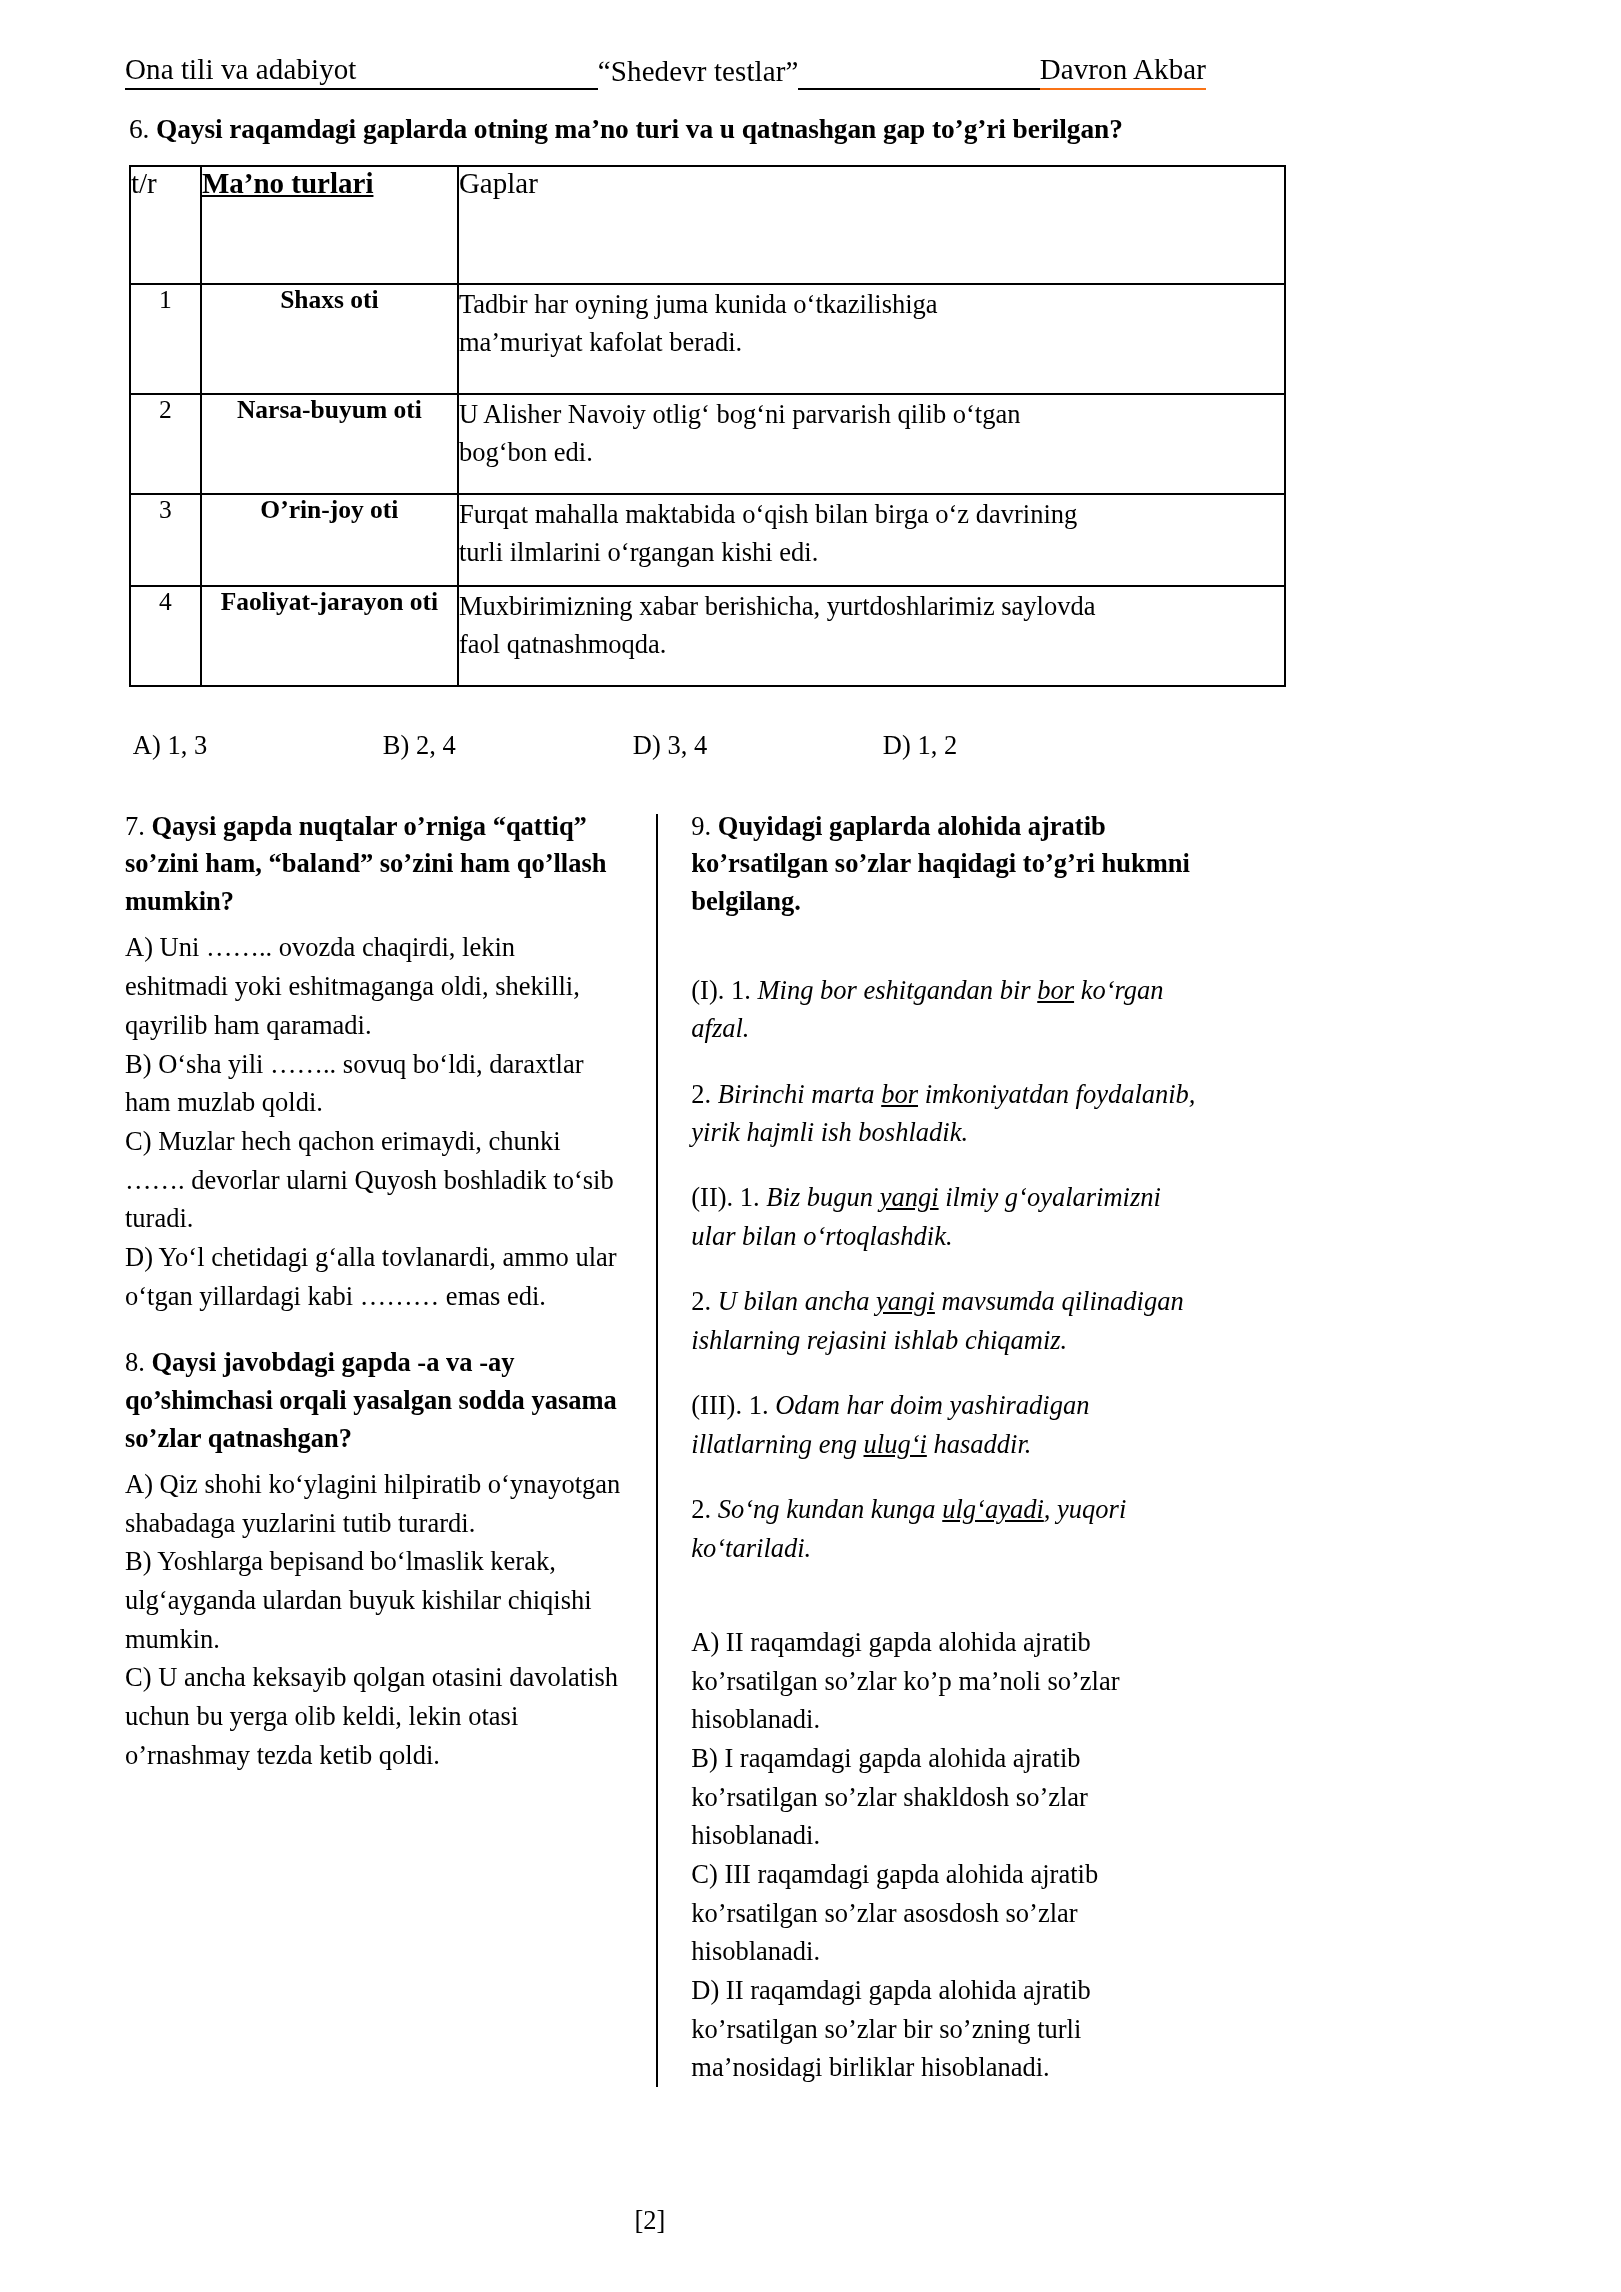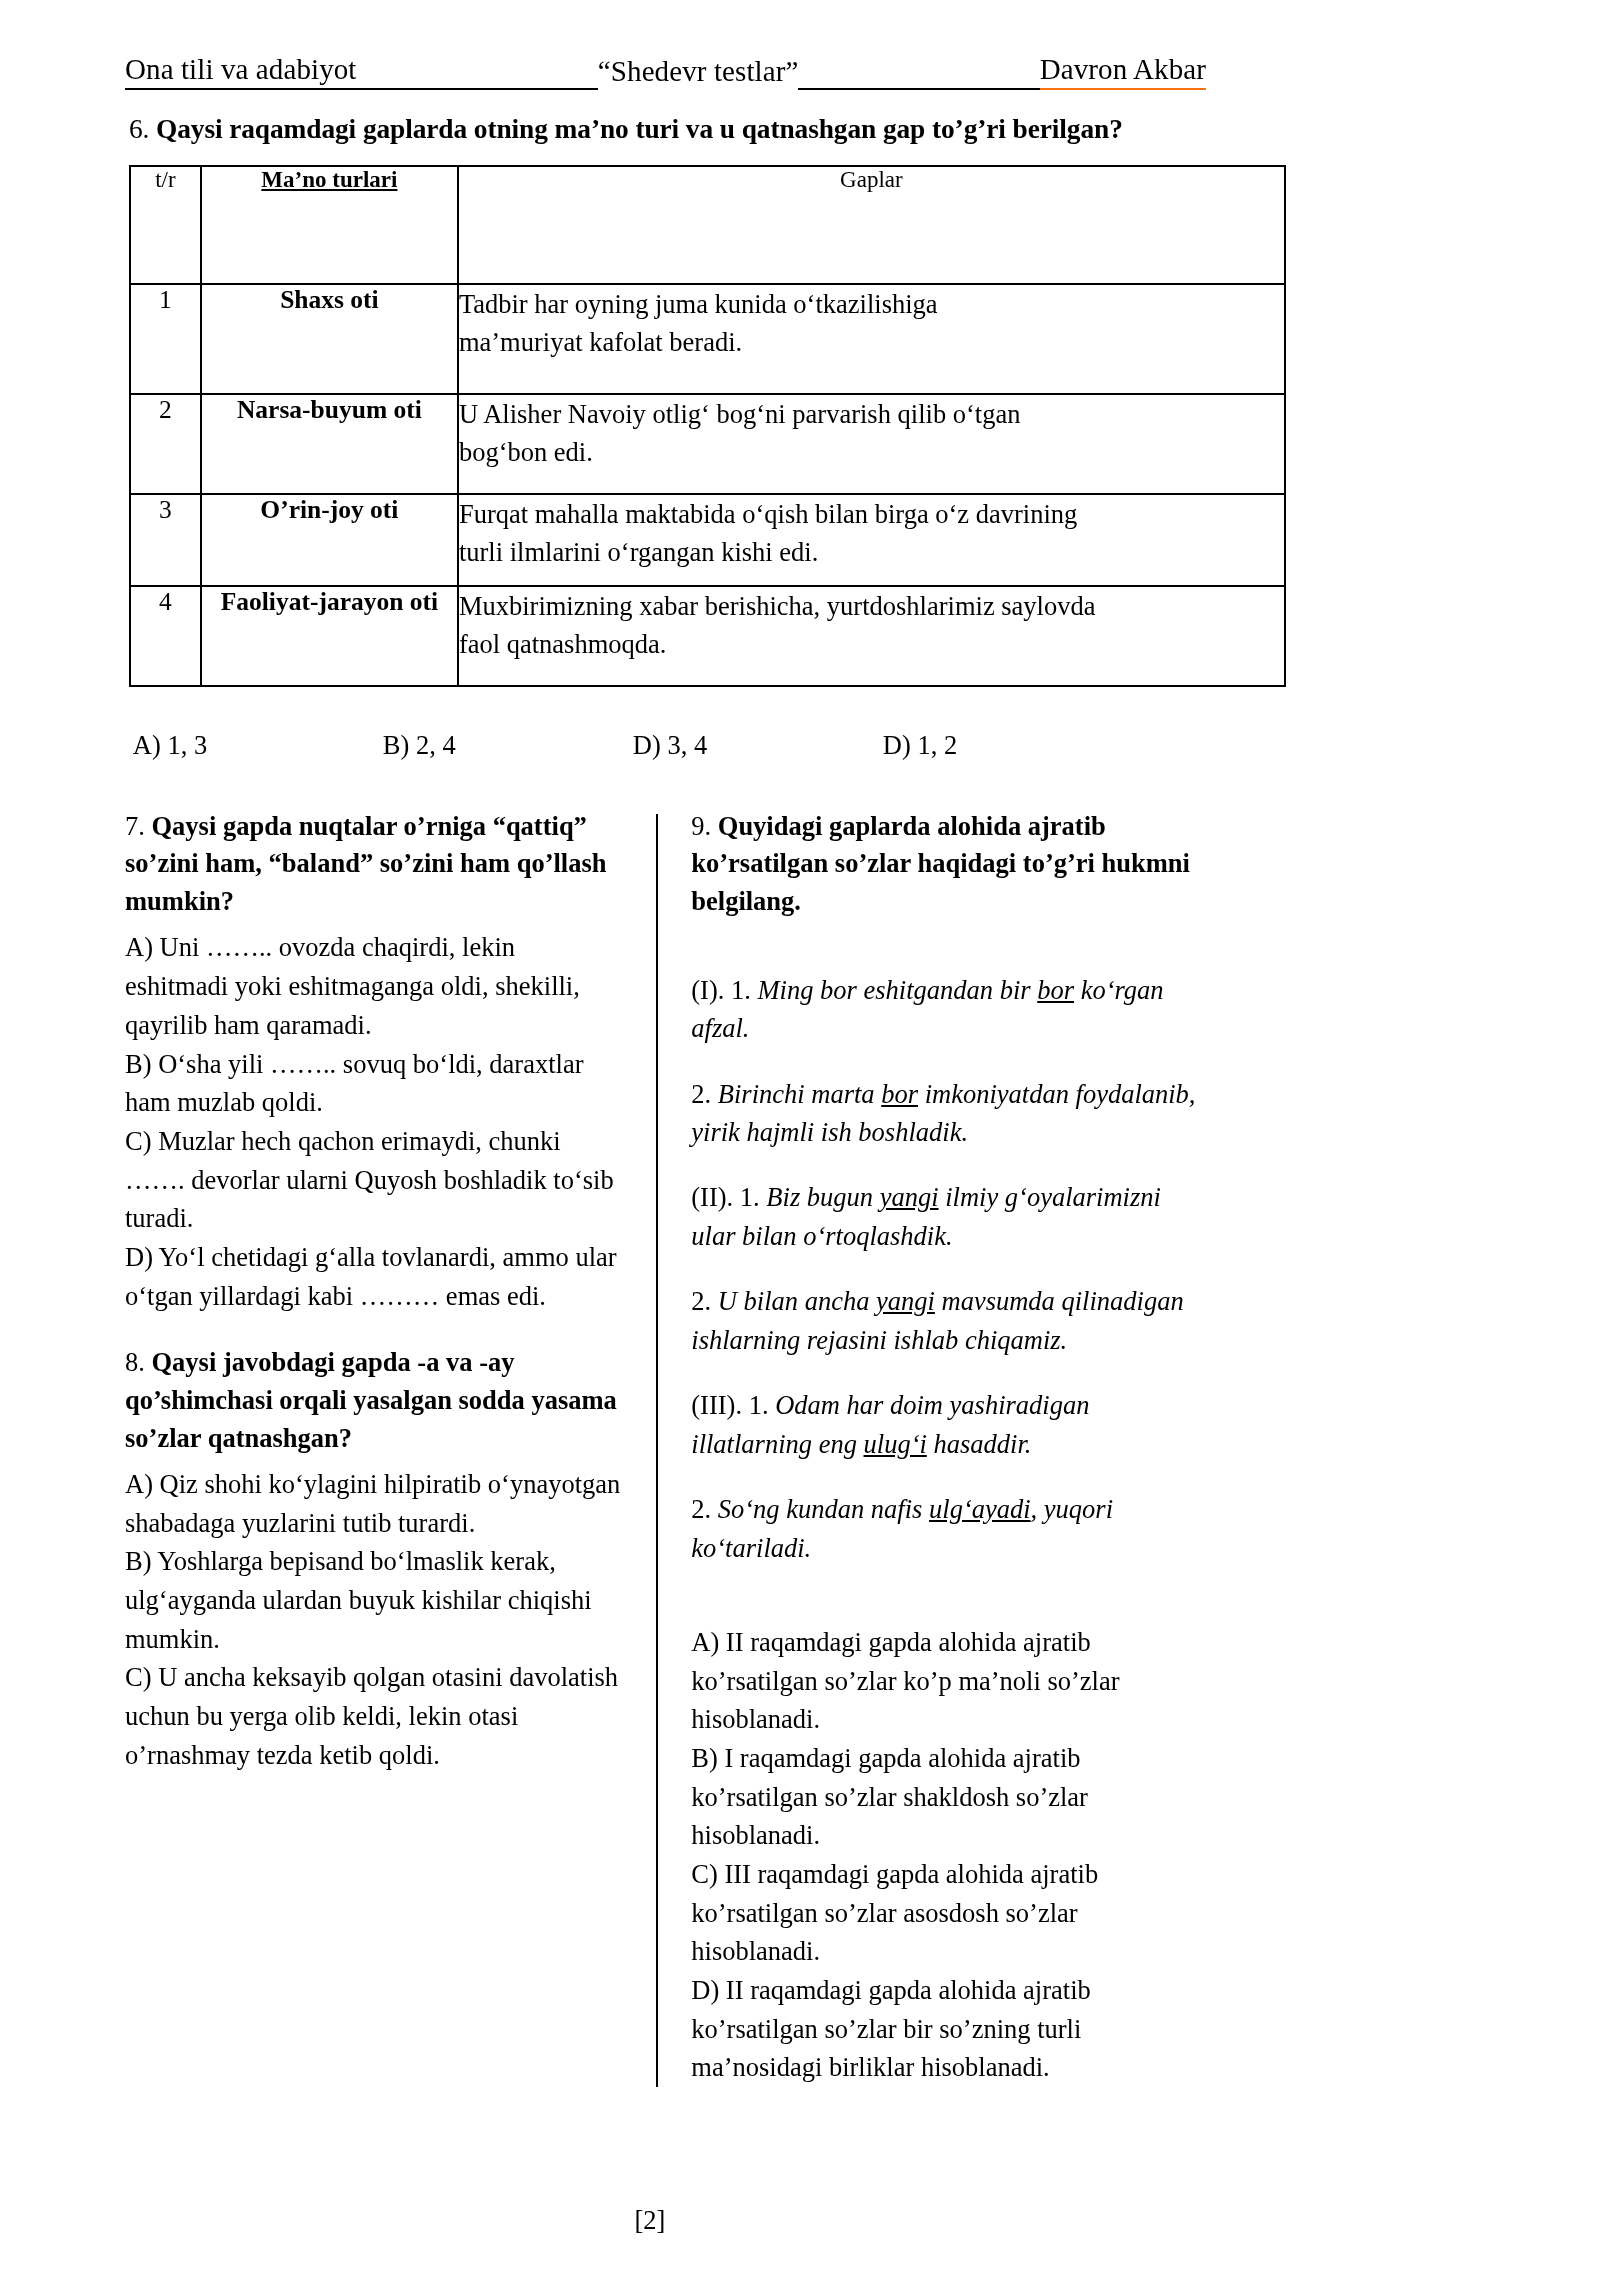--- a/index.html
+++ b/index.html
@@ -85,23 +85,23 @@
     padding: 0;
     vertical-align: top;
   }
   .col-tr   { width: 71px; }
   .col-type { width: 257px; }
   .col-sent { width: 827px; }
 
   th.hdr {
     height: 116px;
     vertical-align: middle;
-    font-size: 23px;
+    font-size: 29px;
     font-weight: normal;
-    text-align: center;
+    text-align: left;
   }
   th.hdr.bold-type { font-weight: bold; text-decoration: underline; }
 
   td.cell-num {
     text-align: center;
     font-size: 25.5px;
     padding-top: 12.7px;
   }
   td.cell-type {
     text-align: center;
@@ -309,21 +309,21 @@
       <p class="sent-line">
         <span class="rom">2.</span>
         <span>U bilan ancha </span><span class="u">yangi</span><span> mavsumda qilinadigan ishlarning rejasini ishlab chiqamiz.</span>
       </p>
       <p class="sent-line">
         <span class="rom">(III). 1.</span>
         <span>Odam har doim yashiradigan illatlarning eng </span><span class="u">ulug‘i</span><span> hasaddir.</span>
       </p>
       <p class="sent-line">
         <span class="rom">2.</span>
-        <span>So‘ng kundan nafis </span><span class="u">ulg‘ayadi</span><span>, yuqori ko‘tariladi.</span>
+        <span>So‘ng kundan kunga </span><span class="u">ulg‘ayadi</span><span>, yuqori ko‘tariladi.</span>
       </p>
 
       <div class="gap-blk"></div>
 
       <p class="opt-line">A) II raqamdagi gapda alohida ajratib ko’rsatilgan so’zlar ko’p ma’noli so’zlar hisoblanadi.</p>
       <p class="opt-line">B) I raqamdagi gapda alohida ajratib ko’rsatilgan so’zlar shakldosh so’zlar hisoblanadi.</p>
       <p class="opt-line">C) III raqamdagi gapda alohida ajratib ko’rsatilgan so’zlar asosdosh so’zlar hisoblanadi.</p>
       <p class="opt-line">D) II raqamdagi gapda alohida ajratib ko’rsatilgan so’zlar bir so’zning turli ma’nosidagi birliklar hisoblanadi.</p>
     </div>
   </div>

